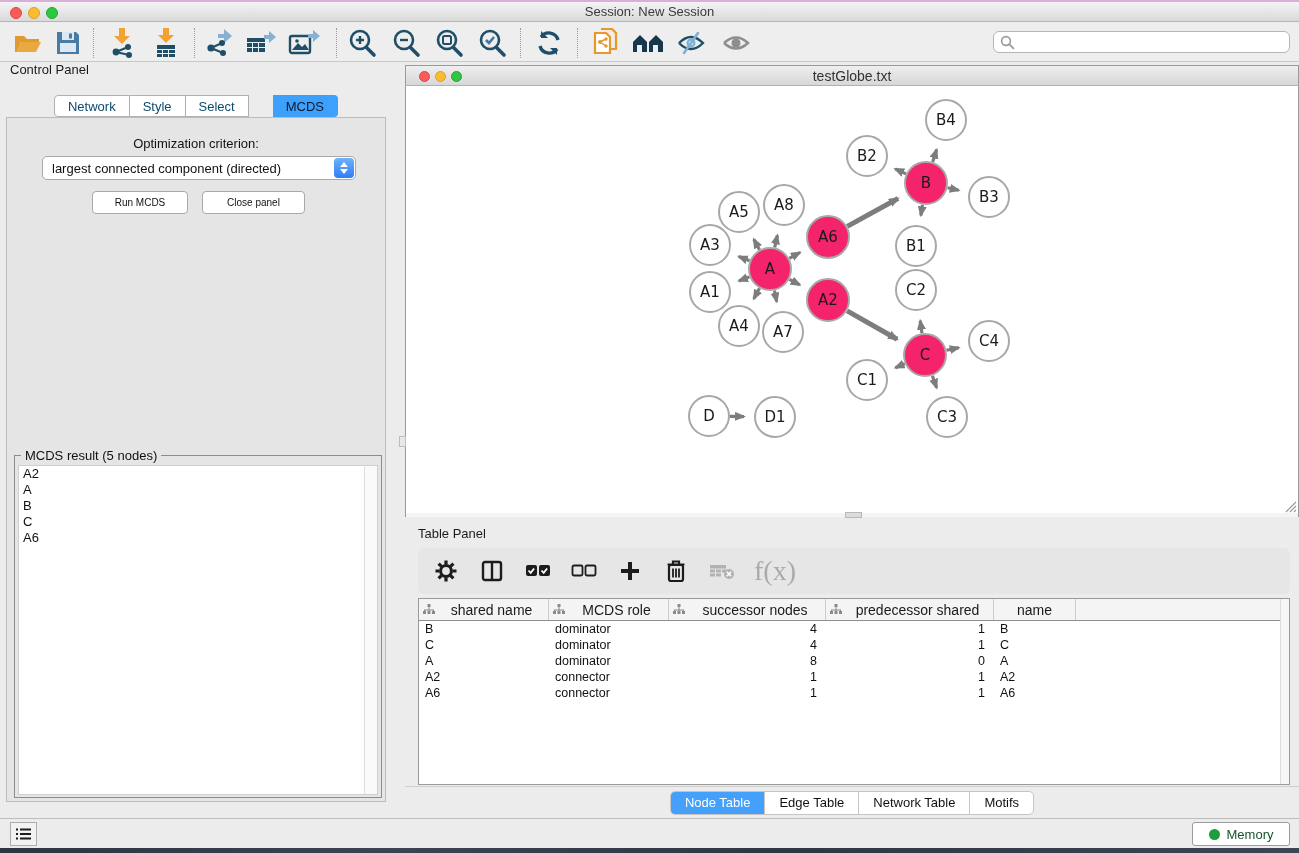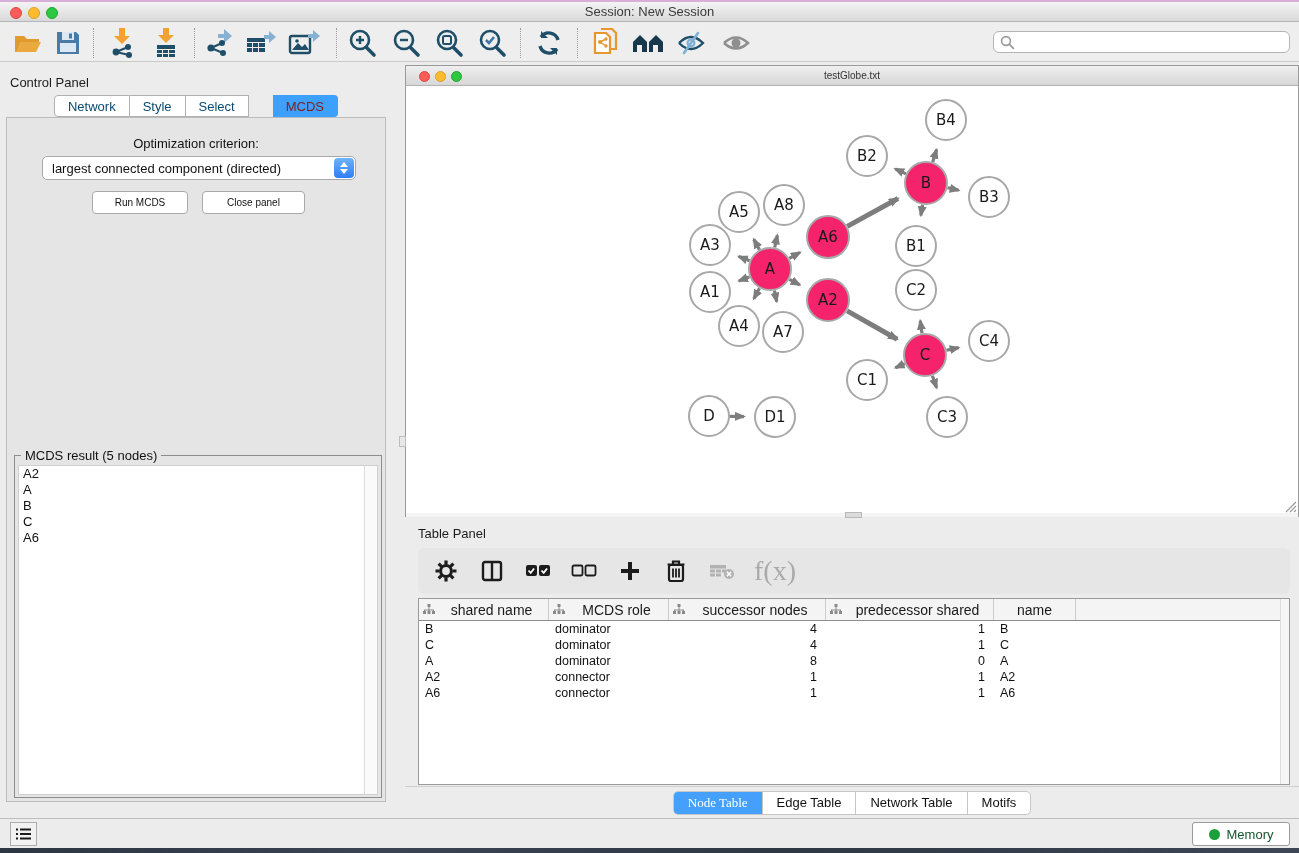--- a/index.html
+++ b/index.html
@@ -19,30 +19,30 @@
 
   
   #toolbar { left:0; top:23px; width:1299px; height:39px; background:#eeeeee; border-bottom:1px solid #c9c9c9; }
   .tb-icon { position:absolute; top:25px; width:38px; height:36px; display:flex; align-items:center; justify-content:center; }
   .tb-sep { position:absolute; top:28px; height:30px; width:0; border-left:1px dotted #9a9a9a; }
   #search-box { left:993px; top:31px; width:297px; height:22px; background:#fff; border:1px solid #b5b5b5;
     border-radius:6px; display:flex; align-items:center; padding-left:6px; }
 
   
   #control-panel { left:0; top:62px; width:392px; height:756px; background:#ececec; }
-  #cp-header { left:0; top:62px; width:392px; height:28px; display:flex; align-items:flex-end; padding:0 10px; font-size:13px; color:#1c1c1c; }
+  #cp-header { left:0; top:62px; width:392px; height:28px; display:flex; align-items:flex-start; padding:0 10px; font-size:13px; color:#1c1c1c; }
   .win-btns { position:absolute; top:8px; display:flex; gap:8px; align-items:center; }
   .float-box { width:9px; height:9px; border:1.5px solid #222; background:transparent; }
   .close-x { font-size:15px; font-weight:bold; color:#111; line-height:10px; }
   #cp-tabs { left:0; top:95px; width:392px; height:22px; display:flex; justify-content:center; }
   .cp-tab { height:22px; padding:0 13px; background:#fff; border:1px solid #b0b0b0; border-left:none;
     font-size:13px; color:#0c4a6e; display:flex; align-items:center; }
   .cp-tab:first-child { border-left:1px solid #b0b0b0; border-radius:4px 0 0 4px; }
   .cp-tab:last-child { border-radius:0 4px 4px 0; }
-  .cp-tab.active { background:#3da0fc; border-color:#3da0fc; color:#7f1d1d;margin-left:24px; }
+  .cp-tab.active { background:#3da0fc; border-color:#3da0fc; color:#0f172a;margin-left:24px; }
   #cp-content { left:6px; top:117px; width:380px; height:685px; background:#e5e5e5; border:1px solid #bcbcbc; }
   #opt-label { left:0; top:136px; width:392px; text-align:center; font-size:13px; color:#111; }
   #criterion-select { left:42px; top:156px; width:314px; height:24px; background:#fff; border:1px solid #a9a9a9;
     border-radius:5px; display:flex; align-items:center; font-size:13px; color:#111; padding-left:9px; }
   #criterion-stepper { position:absolute; right:1px; top:1px; width:20px; height:20px; border-radius:4px;
     background:linear-gradient(#6eb3fb,#2e7df6); display:flex; flex-direction:column; align-items:center; justify-content:center; gap:2px; }
   .step-arrow { width:0; height:0; border-left:4px solid transparent; border-right:4px solid transparent; }
   .step-up { border-bottom:5px solid #fff; }
   .step-down { border-top:5px solid #fff; }
   .cp-btn { position:absolute; top:191px; height:23px; background:#fff; border:1px solid #a9a9a9; border-radius:4px;
@@ -52,21 +52,21 @@
   #mcds-box { left:14px; top:455px; width:368px; height:343px; border:1px solid #8d8d8d; position:absolute; }
   #mcds-legend { position:absolute; left:6px; top:-8px; background:#e5e5e5; padding:0 4px; font-size:13px; color:#111; }
   #mcds-list { position:absolute; left:3px; top:9px; width:348px; height:330px; background:#fff; border:1px solid #cfcfcf; overflow:hidden; }
   .mcds-item { height:16px; font-size:13px; color:#111; padding-left:4px; line-height:16px; }
   #mcds-scroll { position:absolute; right:3px; top:9px; width:14px; height:330px; background:#fafafa; border:1px solid #cfcfcf; border-left:1px solid #ddd; }
 
   
   #net-window { left:405px; top:65px; width:894px; height:452px; background:#fff; border:1px solid #9a9a9a; }
   #net-titlebar { left:405px; top:65px; width:894px; height:21px; background:linear-gradient(#efefef,#d7d7d7);
     border:1px solid #9a9a9a; border-bottom:1px solid #b2b2b2; display:flex; align-items:center; justify-content:center;
-    font-size:10px; color:#333; }
+    font-size:14px; color:#333; }
   .ntl { position:absolute; top:5px; width:11px; height:11px; border-radius:50%; }
   #ntl-red { left:13px; background:#fc5b57; border:1px solid #dd4743; }
   #ntl-yellow { left:29px; background:#fdbc2e; border:1px solid #dd9f27; }
   #ntl-green { left:45px; background:#2bc840; border:1px solid #22a532; }
   #net-canvas { left:406px; top:86px; width:892px; height:427px; background:#fff; }
   #split-v-handle { left:399px; top:436px; width:7px; height:11px; background:#e8e8e8; border:1px solid #bdbdbd; }
   #net-hscroll { left:406px; top:513px; width:892px; height:4px; background:#f4f4f4; }
   #net-hthumb { left:845px; top:512px; width:17px; height:6px; background:#dcdcdc; border:1px solid #b8b8b8; }
   #resize-grip { left:1284px; top:500px; width:13px; height:13px; }
 
@@ -81,21 +81,21 @@
   #nt-header { display:flex; height:22px; background:#f4f4f4; border-bottom:1px solid #8e8e8e; }
   .nt-hcell { display:flex; align-items:center; border-right:1px solid #cccccc; font-size:14px; color:#1a1a1a; position:relative; }
   .nt-hlabel { flex:1; text-align:center; }
   .nt-hicon { margin-left:4px; }
   .nt-row { display:flex; height:16px; }
   .nt-cell { font-size:12.5px; color:#111; line-height:16px; white-space:nowrap; overflow:hidden; }
   #nt-vscroll { position:absolute; right:0; top:0; width:9px; height:185px; background:#f6f6f6; border-left:1px solid #ddd; }
   #tp-tabs { left:405px; top:786px; width:894px; height:32px; border-top:1px solid #cfcfcf; display:flex; align-items:center; justify-content:center; }
   #tp-tabgroup { display:flex; background:#fff; border:1px solid #c6c6c6; border-radius:5px; overflow:hidden; }
   .tp-tab { height:22px; padding:0 14px; font-size:13px; color:#111; display:flex; align-items:center; border-left:1px solid #c6c6c6; }
-  .tp-tab:first-child { border-left:none;font-family:Liberation Serif, serif; }
+  .tp-tab:first-child { border-left:none; }
   .tp-tab.active { background:#44a0fb; color:#fff; }
 
   
   #status-bar { left:0; top:818px; width:1299px; height:30px; background:#ececec; border-top:1px solid #bdbdbd; }
   #list-btn { left:10px; top:822px; width:27px; height:24px; background:#f2f2f2; border:1px solid #adadad; display:flex; align-items:center; justify-content:center; }
   #memory-btn { left:1192px; top:822px; width:98px; height:24px; background:#fff; border:1px solid #9b9b9b; border-radius:3px;
     display:flex; align-items:center; justify-content:center; gap:7px; font-size:13px; color:#14532d; }
   #memory-dot { width:11px; height:11px; border-radius:50%; background:#1d9e3c; }
   #bottom-strip { left:0; top:848px; width:1299px; height:5px; background:linear-gradient(90deg,#2c3542,#3a4452 30%,#2e3744 60%,#3c4654); }
 </style>

